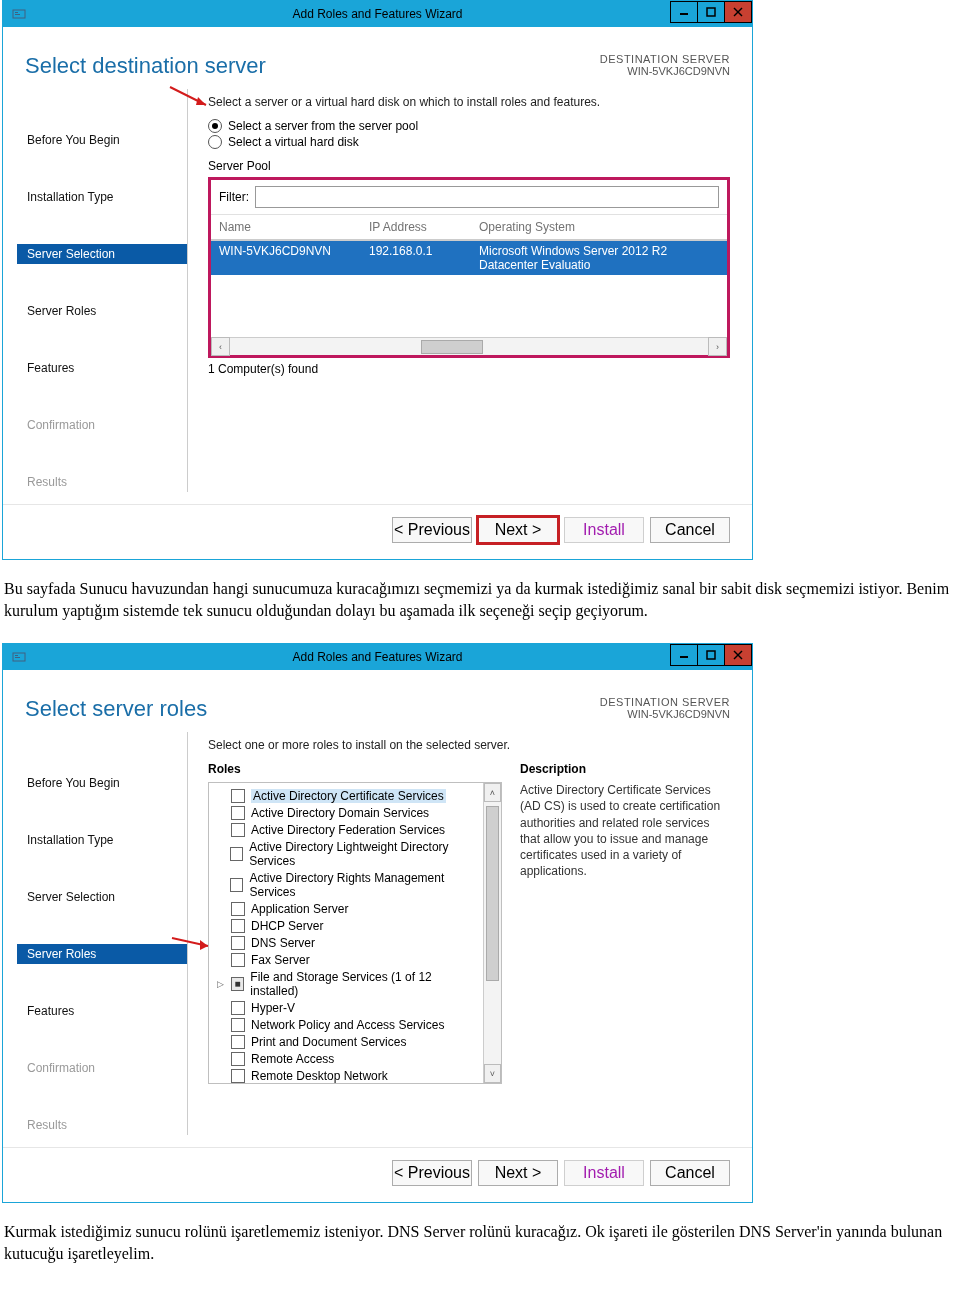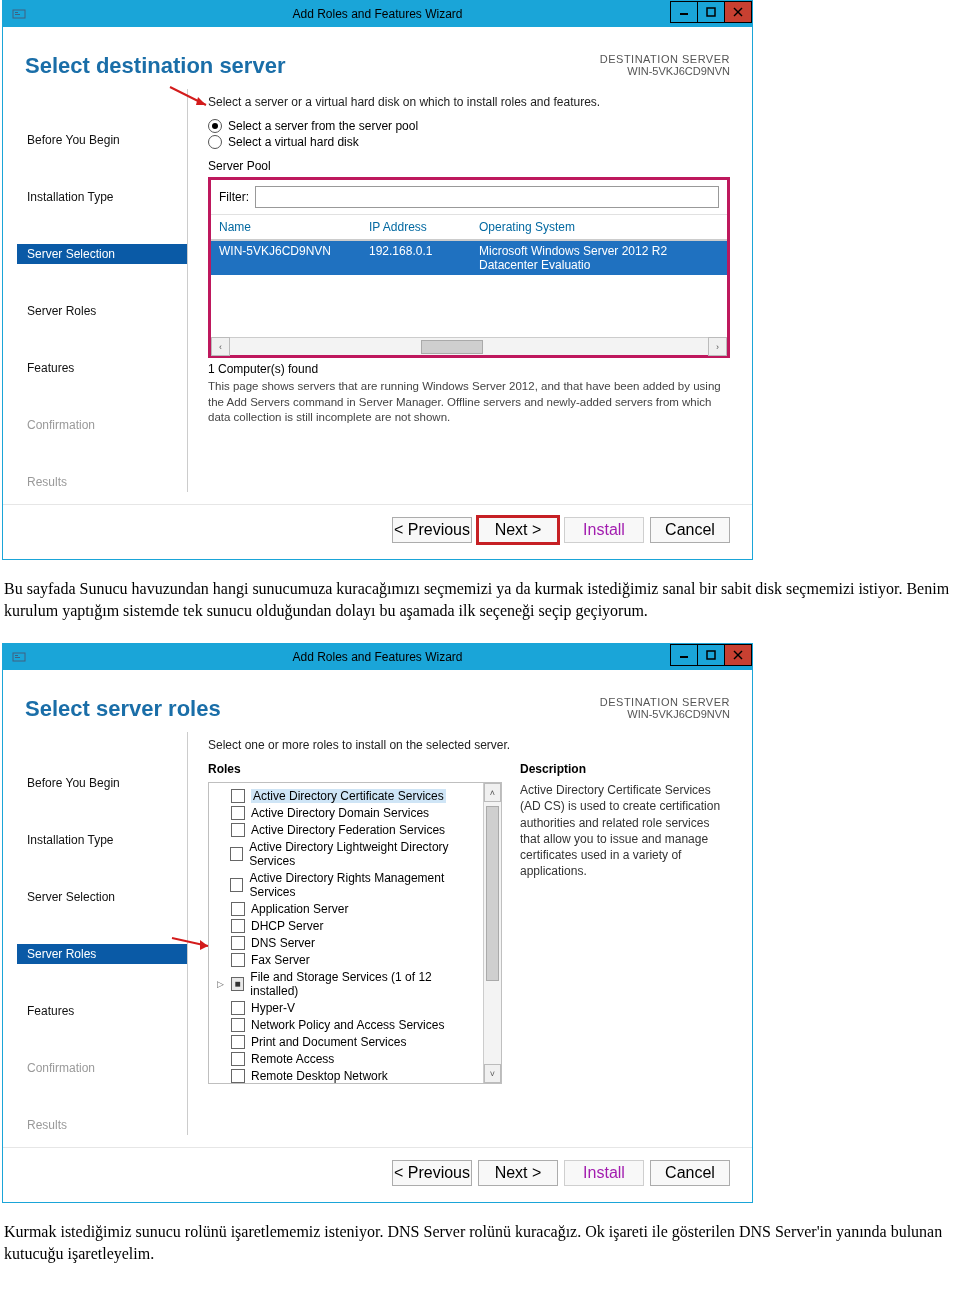--- a/index.html
+++ b/index.html
@@ -43,21 +43,21 @@
     font-size:12px; background:#1aa5d8; color:#000;
     margin-left:-1px;
   }
   .win-btn.close { background:#c84031; color:#000; }
   .win-body { background:#fff; padding: 0; }
 
   .hdr-row {
     display:flex; justify-content:space-between; padding: 26px 22px 10px 22px;
   }
   .page-title {
-    color:#1a6ea8; font-size: 22px; font-weight: 700;
+    color:#1a6ea8; font-size: 22px; font-weight: 400;
   }
   .dest-box { text-align:right; font-size:11px; color:#555; }
   .dest-box .lbl { letter-spacing: 0.5px; }
 
   .main-cols { display:flex; padding: 0 22px 12px 14px; }
   .nav-col {
     width: 170px; border-right: 1px solid #ccc; padding: 4px 0 0 0;
     min-height: 360px;
   }
   .nav-item {
@@ -80,21 +80,21 @@
 
   .section-label { font-size:12px; margin: 10px 0 4px 0; }
 
   .pool-box { border:3px solid #be185d; background:#fff; }
   .filter-row { display:flex; align-items:center; gap:6px; padding:6px 8px; border-bottom:1px solid #e1e1e1; }
   .filter-row input {
     flex:1; height:18px; border:1px solid #999; font-size:12px; padding:1px 4px;
   }
 
   .grid-head {
-    display:flex; border-bottom:2px solid #ccc; font-size:12px; color:#0369a1;
+    display:flex; border-bottom:2px solid #ccc; font-size:12px; color:#737373;
     padding: 5px 8px; gap: 0;
   }
   .col-name { width: 150px; }
   .col-ip { width: 110px; }
   .col-os { flex:1; }
   .grid-body { height: 96px; overflow:hidden; }
   .grid-row {
     display:flex; font-size:12px; background:#1f71c0; color:#fff; padding:3px 8px;
   }
   .hscroll {
@@ -244,21 +244,20 @@
           <div class="hscroll">
             <div class="hs-btn">‹</div>
             <div class="hs-track">
                   <div class="hs-thumb"></div>
                 </div>
             <div class="hs-btn">›</div>
           </div>
         </div>
 
         <div class="found-text">1 Computer(s) found</div>
-        <div class="help-text">This page shows servers that are running Windows Server 2012, and that have been added by using the Add Servers command in Server Manager. Offline servers and newly-added servers from which data collection is still incomplete are not shown.</div>
       </div>
     </div>
 
     <div class="btn-row">
       <div class="btn">&lt; Previous</div>
       <div class="btn highlight">Next &gt;</div>
       <div class="btn disabled">Install</div>
       <div class="btn">Cancel</div>
     </div>
   </div>

